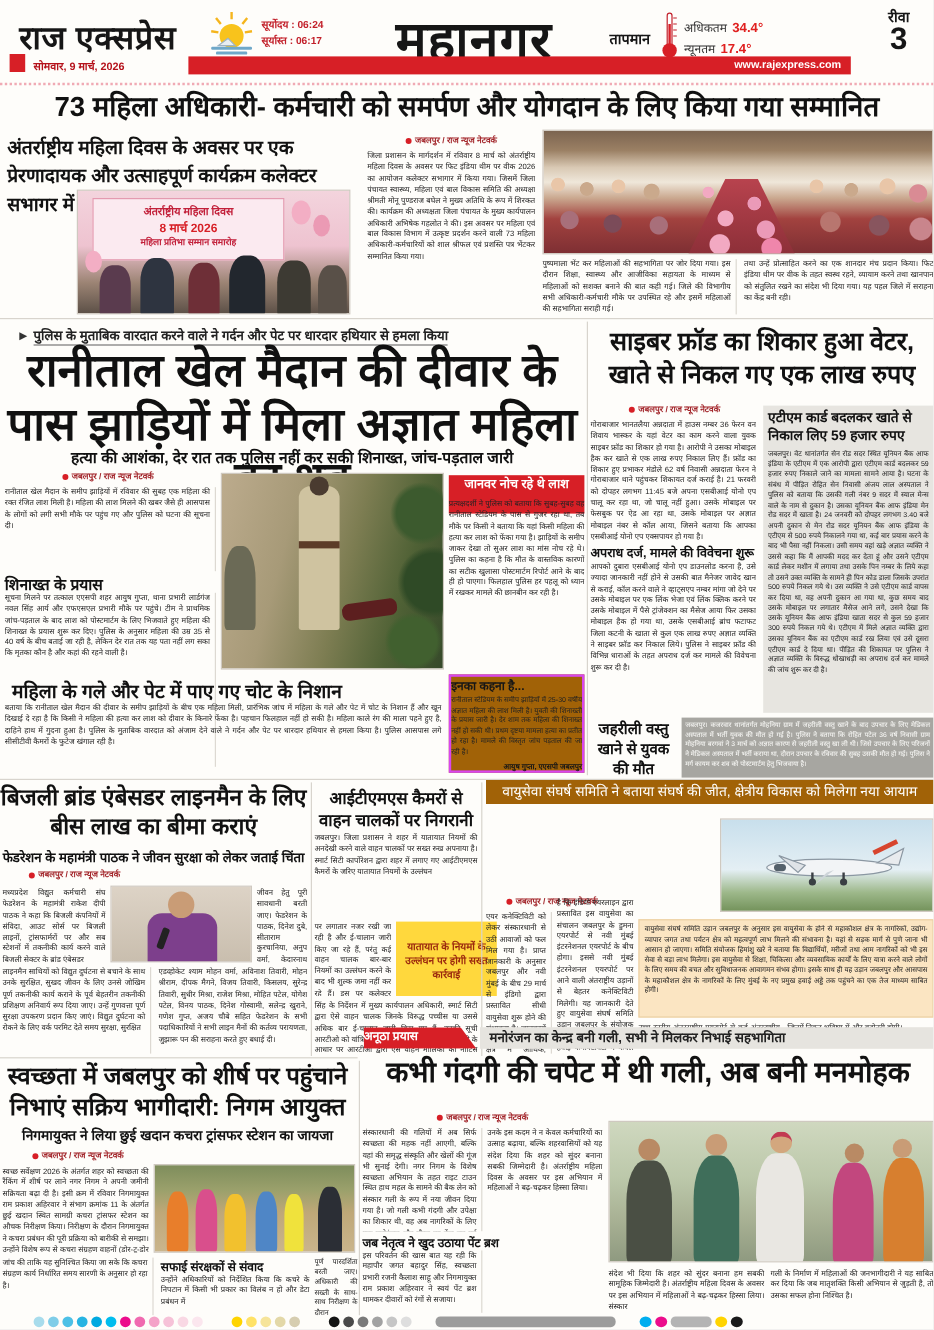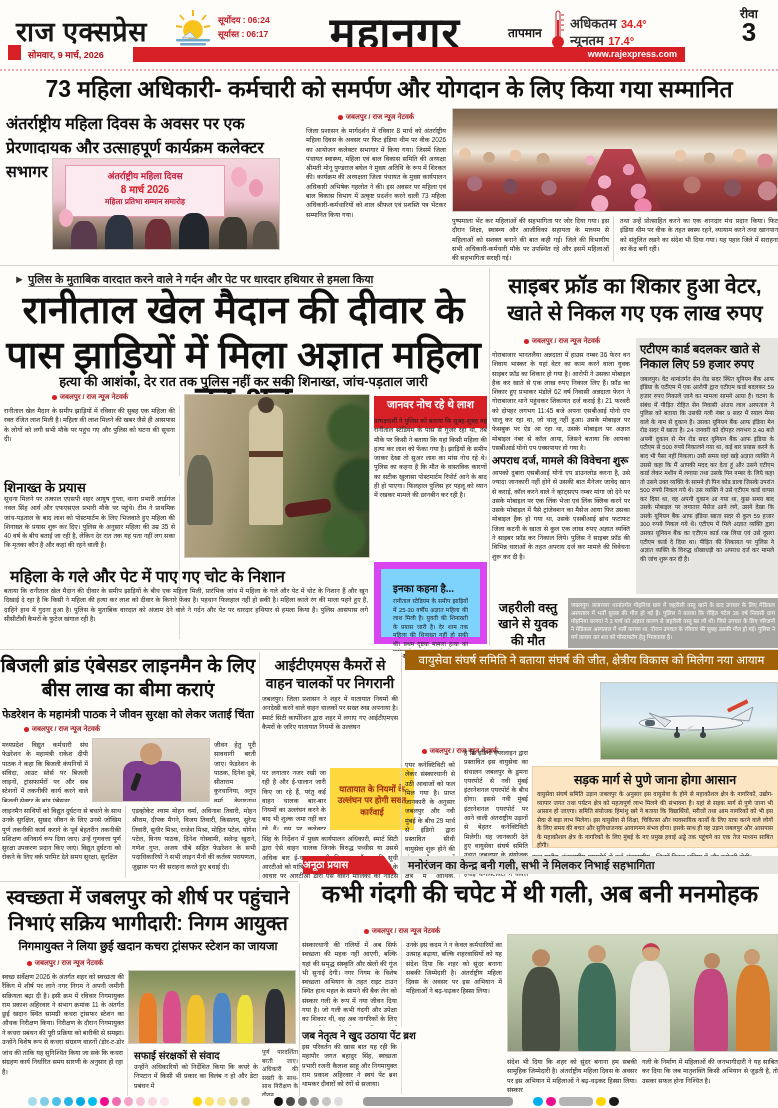--- a/index.html
+++ b/index.html
@@ -16,30 +16,30 @@
   .vr{position:absolute;border-left:1px solid #d8d4cd}
   .hr{position:absolute;border-top:1px solid #d8d4cd}
   .colr{border-right:1px solid #ddd9d2;padding-right:4px}
   
   .paper-logo{font-size:27px;font-weight:800;letter-spacing:.5px}
   .mast-title{font-size:43px;font-weight:800;letter-spacing:1px}
   .redbar{background:#d71f26}
   .datechip{font-size:9px;font-weight:700;color:#b5121b}
   .sunlbl{font-size:8.5px;font-weight:700;color:#c2202a;line-height:1.6}
   .tempv{color:#e0201f;font-weight:800;font-size:11px}
-  .templ{font-size:13px;font-weight:700;color:#333}
+  .templ{font-size:10px;font-weight:400;color:#333}
   
   .ph{position:absolute;overflow:hidden;border:1px solid #cfc9c0}
   .fig{position:absolute;border-radius:40% 40% 8% 8%}
   .head{position:absolute;border-radius:50%}
   
   .kick{font-size:11px;font-weight:800;color:#222}
   .redband{background:#d71f26;color:#fff;font-weight:800;text-align:center}
   .graybox{background:#e7e5e0}
-  .quote{border:7px solid #d946ef;background:#7dd3fc;padding:12px}
+  .quote{border:2px solid #d946ef;background:#a16207;padding:0}
   .tanbox{background:#fbe5c2;border:1px solid #ecd0a4;padding:4px}
   .yellowbox{background:#ffd83d;color:#9c2a0e;font-weight:800;text-align:center}
   .badge{background:#d71f26;color:#fff;font-weight:800;text-align:left;
          clip-path:polygon(0 0,86% 0,100% 100%,0 100%)}
   .kickband{background:#e6e4df;font-weight:800;color:#222}
   .regrow{position:absolute;display:flex;align-items:center;gap:3px}
 </style>
 </head>
 <body>
 
@@ -95,30 +95,30 @@
     <span class="tempv">34.4°</span>
   </div>
   <div class="abs" style="left:570px;top:31px">
     <span class="templ">न्यूनतम</span>
     <span class="tempv">17.4°</span>
   </div>
 
   <div class="abs" style="left:726px;top:5px;width:46px;text-align:center;font-size:12px;font-weight:700">रीवा</div>
   <div class="abs" style="left:726px;top:17px;width:46px;text-align:center;font-size:26px;font-weight:800">3</div>
 
-  <div class="abs redbar" style="left:133px;top:47px;width:552px;height:15px">
+  <div class="abs redbar" style="left:157px;top:47px;width:552px;height:15px">
     <span style="position:absolute;right:8px;top:2px;color:#fff;font-size:9px;font-weight:700">www.rajexpress.com</span>
   </div>
 
   <div class="abs" style="left:0;top:69px;width:778px;border-top:2px dotted #f0aab4"></div>
 
   <div class="abs hl ctr" style="left:4px;top:76px;width:770px;font-size:23px;line-height:1.2">73 महिला अधिकारी- कर्मचारी को समर्पण और योगदान के लिए किया गया सम्मानित</div>
   <div class="abs hl" style="left:6px;top:112px;width:294px;font-size:16px;line-height:1.5">अंतर्राष्ट्रीय महिला दिवस के अवसर पर एक प्रेरणादायक और उत्साहपूर्ण कार्यक्रम कलेक्टर सभागर में आयोजित किया गया</div>
 
-  <div class="ph" style="left:52px;top:158px;width:228px;height:92px;background:linear-gradient(180deg,#f3d4dd 0%,#eec3d0 45%,#9c8474 75%,#5d5148 100%)">
+  <div class="ph" style="left:64px;top:158px;width:228px;height:104px;background:linear-gradient(180deg,#f3d4dd 0%,#eec3d0 45%,#9c8474 75%,#5d5148 100%)">
     <div style="position:absolute;left:12px;top:6px;width:160px;height:52px;background:#fbeaf0;border:1px solid #e49ab0;padding:3px 4px;text-align:center">
       <div style="font-size:9px;font-weight:800;color:#c2203a">अंतर्राष्ट्रीय महिला दिवस</div>
       <div style="font-size:10px;font-weight:800;color:#d71f26">8 मार्च 2026</div>
       <div style="font-size:7.5px;font-weight:700;color:#c2203a">महिला प्रतिभा सम्मान समारोह</div>
     </div>
     <span class="head" style="left:178px;top:8px;width:16px;height:20px;background:#f3aec4"></span>
     <span class="head" style="left:196px;top:20px;width:14px;height:18px;background:#eb9ab4"></span>
     <span class="head" style="left:6px;top:50px;width:14px;height:18px;background:#f3aec4"></span>
     <span class="fig" style="left:18px;top:62px;width:26px;height:42px;background:#5a3b4e"></span>
     <span class="fig" style="left:52px;top:56px;width:28px;height:48px;background:#2e3440"></span>
@@ -242,21 +242,20 @@
         <rect x="96" y="4" width="22" height="4" fill="#d7452e" transform="rotate(-26 96 4)"></rect>
       </g>
     </svg>
   </div>
   <div class="abs byline" style="left:405px;top:746px;width:110px">
     <span class="bdot"></span><span>जबलपुर / राज न्यूज नेटवर्क</span>
   </div>
   <div class="abs bd colr" style="left:405px;top:760px;width:55px;height:118px;overflow:hidden">एयर कनेक्टिविटी को लेकर संस्कारधानी से उठी आवाजों को फल मिल गया है। प्राप्त जानकारी के अनुसार जबलपुर और नवी मुंबई के बीच 29 मार्च से इंडिगो द्वारा प्रस्तावित सीधी वायुसेवा शुरू होने की संभावना है। जानकारों के अनुसार यह सेवा क्षेत्र में आर्थिक, व्यावसायिक और पर्यटन गतिविधियों को बढ़ावा देगी। नया हवाई संपर्क यात्रियों को, विशेषकर जो मुंबई के उपनगरीय क्षेत्रों में जाना चाहते हैं, अधिक सुविधाजनक विकल्प प्रदान करेगा।</div>
   <div class="abs bd" style="left:464px;top:748px;width:64px;height:130px;overflow:hidden">है कि इंडिगो एयरलाइन द्वारा प्रस्तावित इस वायुसेवा का संचालन जबलपुर के डुमना एयरपोर्ट से नवी मुंबई इंटरनेशनल एयरपोर्ट के बीच होगा। इससे नवी मुंबई इंटरनेशनल एयरपोर्ट पर आने वाली अंतराष्ट्रीय उड़ानों से बेहतर कनेक्टिविटी मिलेगी। यह जानकारी देते हुए वायुसेवा संघर्ष समिति उड़ान जबलपुर के संयोजक हिमांशु खरे ने बताया यह नई हवाई कनेक्टिविटी न केवल जबलपुर को देश की आर्थिक राजधानी से जोड़ने का कार्य करेगी, बल्कि क्षेत्र के समग्र अधिक और सामाजिक विकास को भी गति प्रदान करेगी।</div>
   <div class="abs tanbox" style="left:532px;top:766px;width:246px;height:82px">
-    <div class="hl ctr" style="font-size:12.5px;margin-bottom:2px">सड़क मार्ग से पुणे जाना होगा आसान</div>
     <div class="bd-sm" style="height:60px;overflow:hidden">वायुसेवा संघर्ष समिति उड़ान जबलपुर के अनुसार इस वायुसेवा के होने से महाकौशल क्षेत्र के नागरिकों, उद्योग-व्यापार जगत तथा पर्यटन क्षेत्र को महत्वपूर्ण लाभ मिलने की संभावना है। यहां से सड़क मार्ग से पुणे जाना भी आसान हो जाएगा। समिति संयोजक हिमांशु खरे ने बताया कि विद्यार्थियों, मरीजों तथा आम नागरिकों को भी इस सेवा से बड़ा लाभ मिलेगा। इस वायुसेवा से शिक्षा, चिकित्सा और व्यवसायिक कार्यों के लिए यात्रा करने वाले लोगों के लिए समय की बचत और सुविधाजनक आवागमन संभव होगा। इसके साथ ही यह उड़ान जबलपुर और आसपास के महाकौशल क्षेत्र के नागरिकों के लिए मुंबई के नए प्रमुख हवाई अड्डे तक पहुंचने का एक तेज माध्यम साबित होगी।</div>
   </div>
   <div class="abs bd" style="left:532px;top:852px;width:118px;height:26px;overflow:hidden">उच्च स्तरीय अंतरराष्ट्रीय एयरपोर्ट से कई अंतरराष्ट्रीय उड़ानें उपलब्ध हैं,</div>
   <div class="abs bd" style="left:656px;top:852px;width:122px;height:26px;overflow:hidden">जिनमें निकट भविष्य में और बढ़ोतरी होगी।</div>
 
   <div class="hr" style="left:0;top:881px;width:298px"></div>
   <div class="abs hl ctr" style="left:0;top:884px;width:296px;font-size:20px;line-height:1.3">स्वच्छता में जबलपुर को शीर्ष पर पहुंचाने निभाएं सक्रिय भागीदारी: निगम आयुक्त</div>
   <div class="abs hl ctr" style="left:0;top:938px;width:296px;font-size:11.5px">निगमायुक्त ने लिया छुई खदान कचरा ट्रांसफर स्टेशन का जायजा</div>
   <div class="abs byline" style="left:2px;top:958px;width:126px">
     <span class="bdot"></span><span>जबलपुर / राज न्यूज नेटवर्क</span>

